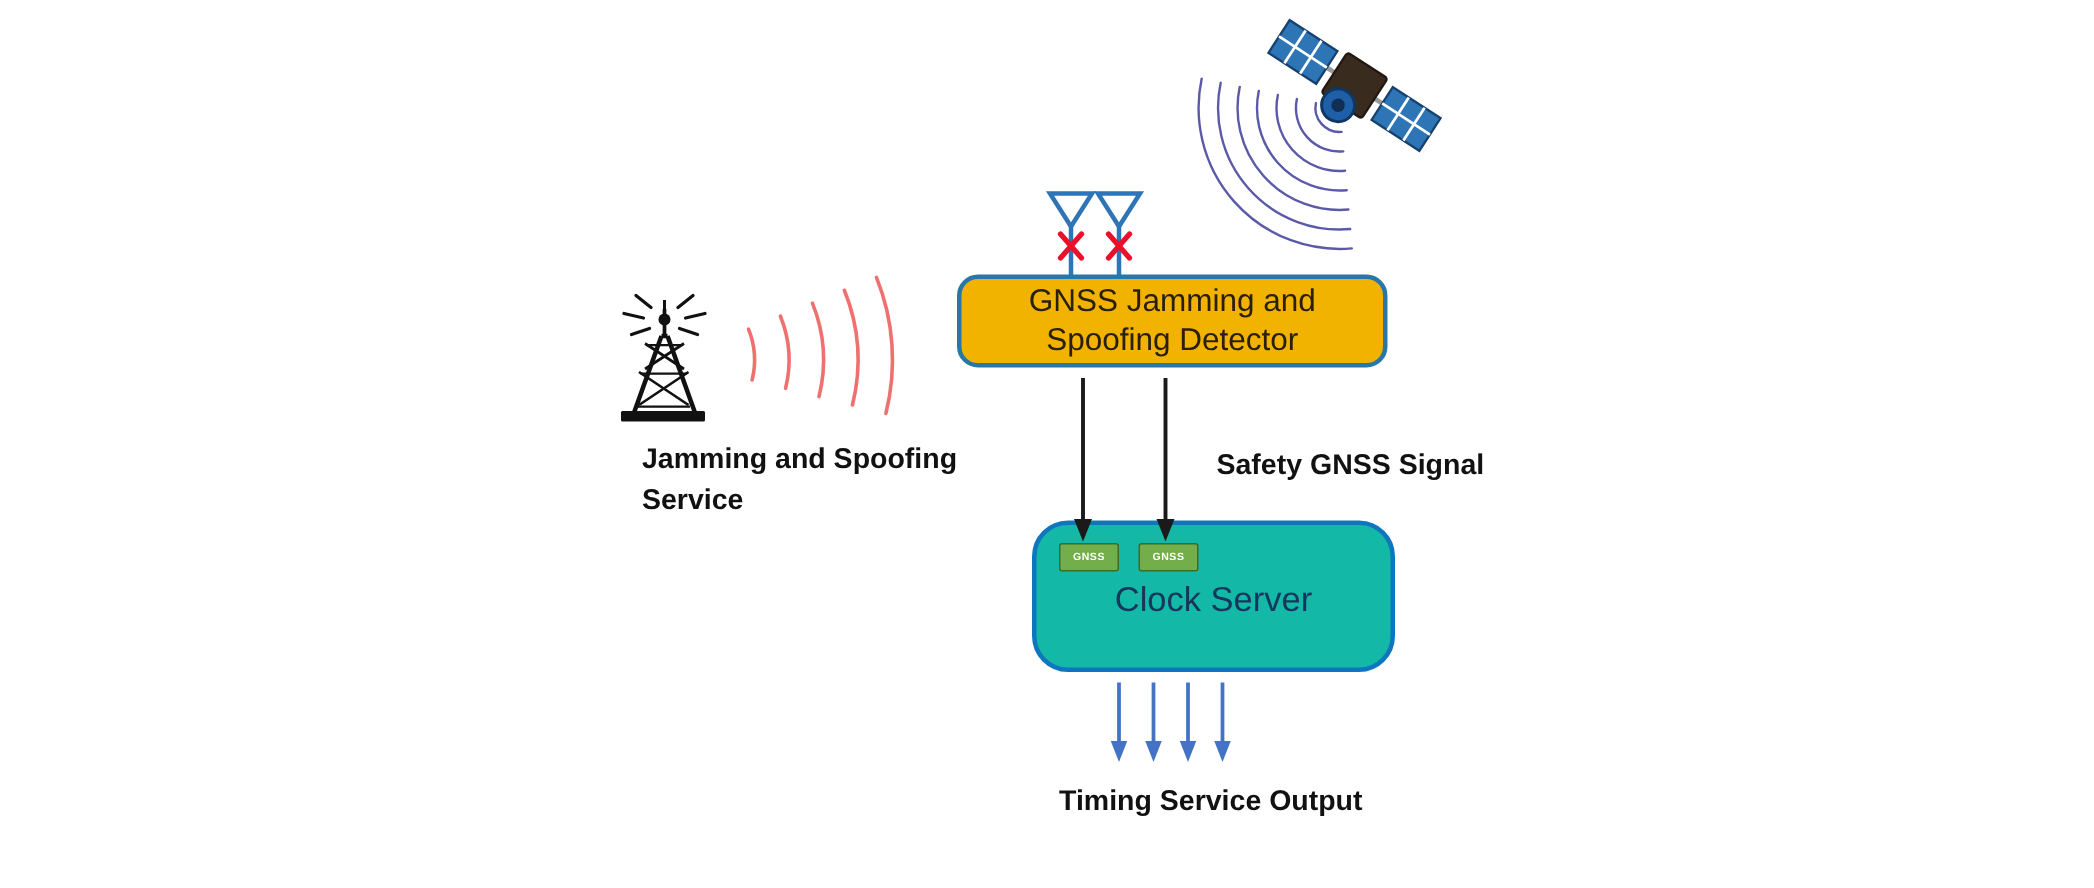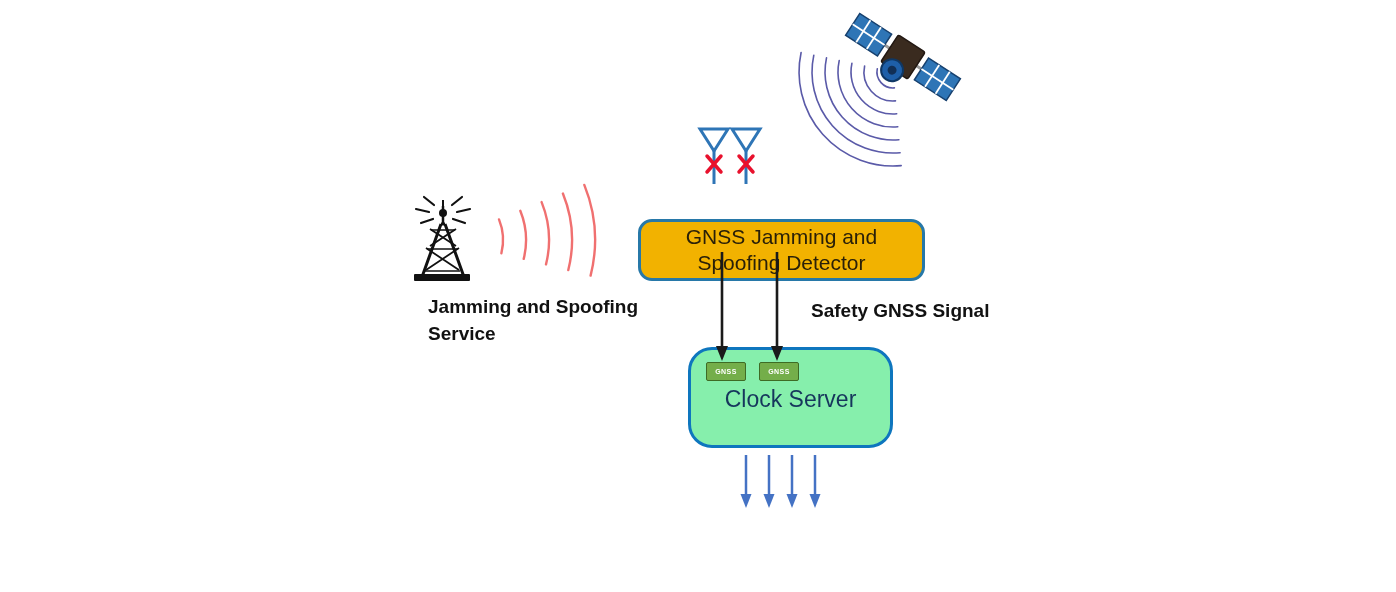--- a/index.html
+++ b/index.html
@@ -16,25 +16,24 @@
   .detector-box {
     left: 638px; top: 183px; width: 287px; height: 62px;
     background: #F2B200;
     border: 3px solid #2778A8;
     border-radius: 14px;
     display: flex; flex-direction: column;
     align-items: center; justify-content: center;
     color: #2A2008;
     font-size: 21px; line-height: 26px;
     text-align: center;
-    margin-top: 36px;
   }
   .server-box {
-    left: 688px; top: 347px; width: 205px; height: 101px;
-    background: #86efac;
+    left: 688px; top: 347px; width: 242px; height: 101px;
+    background: #14b8a6;
     border: 3px solid #0E76BE;
     border-radius: 24px;
     color: #16365C;
   }
   .server-title {
     position: absolute; left: 0; right: 0; top: 36px;
     text-align: center; font-size: 23px; line-height: 26px;
   }
   .gnss-port {
     position: absolute; top: 12px; width: 40px; height: 19px;
@@ -157,20 +156,21 @@
     <div class="gnss-port p1">GNSS</div>
     <div class="gnss-port p2">GNSS</div>
     <div class="server-title">Clock Server</div>
   </div>
 
   <div class="lbl lbl-jam">
     <div>Jamming and Spoofing</div>
     <div>Service</div>
   </div>
   <div class="lbl lbl-safety">Safety GNSS Signal</div>
+  <div class="lbl lbl-timing">Timing Service Output</div>
 
   <svg class="layer" width="1396" height="592" viewBox="0 0 1396 592" style="pointer-events:none;">
     <g stroke="#1A1A1A" fill="#1A1A1A">
       <line x1="722" y1="252" x2="722" y2="348" stroke-width="2.6"></line>
       <polygon points="716,346 728,346 722,361" stroke="none"></polygon>
     </g>
     <g stroke="#1A1A1A" fill="#1A1A1A">
       <line x1="777" y1="252" x2="777" y2="348" stroke-width="2.6"></line>
       <polygon points="771,346 783,346 777,361" stroke="none"></polygon>
     </g>

